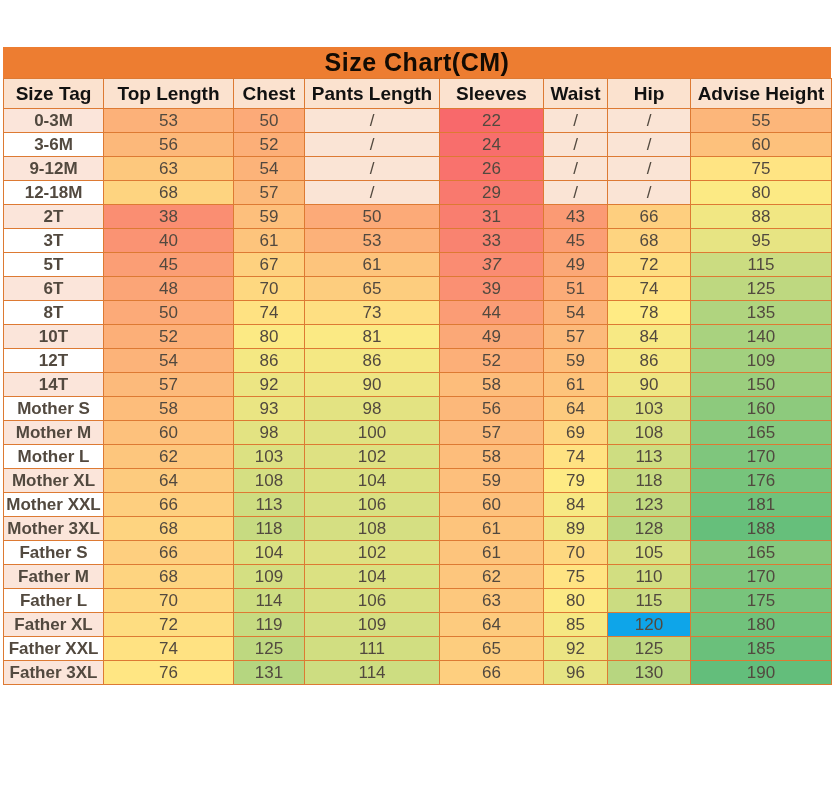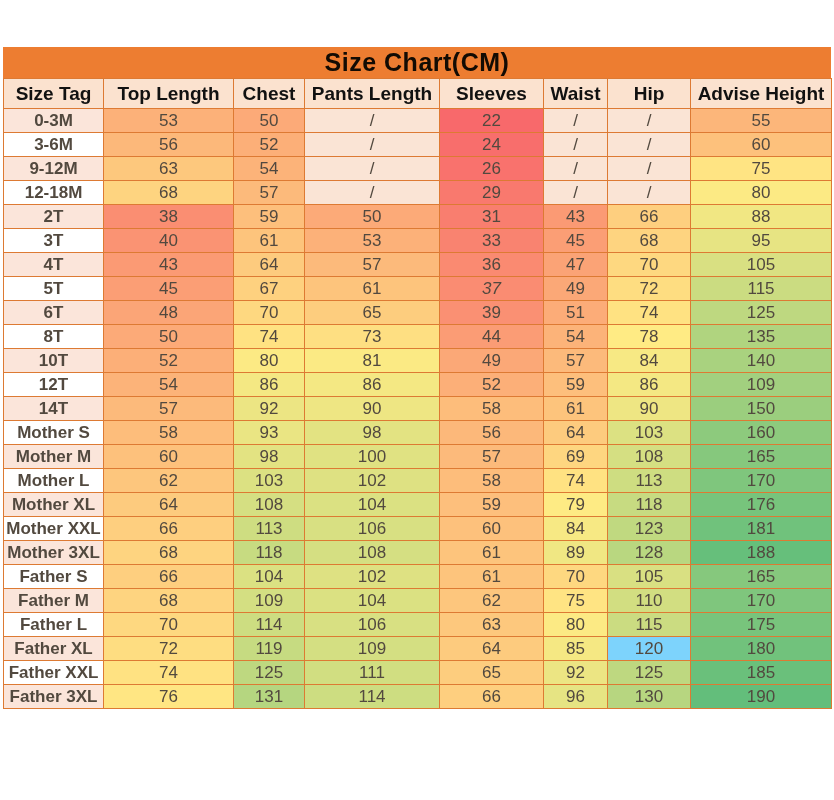--- a/index.html
+++ b/index.html
@@ -143,30 +143,20 @@
             <td class="row-label even">3T</td>
             <td style="background: rgb(250, 147, 115);">40</td>
             <td style="background: rgb(253, 196, 124);">61</td>
             <td style="background: rgb(252, 177, 121);">53</td>
             <td style="background: rgb(249, 131, 112);">33</td>
             <td style="background: rgb(251, 158, 117);">45</td>
             <td style="background: rgb(254, 212, 128);">68</td>
             <td style="background: rgb(231, 228, 131);">95</td>
           </tr>
           <tr>
-            <td class="row-label odd">4T</td>
-            <td style="background: rgb(251, 154, 116);">43</td>
-            <td style="background: rgb(253, 203, 126);">64</td>
-            <td style="background: rgb(252, 186, 123);">57</td>
-            <td style="background: rgb(250, 138, 113);">36</td>
-            <td style="background: rgb(251, 163, 118);">47</td>
-            <td style="background: rgb(254, 216, 128);">70</td>
-            <td style="background: rgb(217, 224, 130);">105</td>
-          </tr>
-          <tr>
             <td class="row-label even">5T</td>
             <td style="background: rgb(251, 158, 117);">45</td>
             <td style="background: rgb(254, 209, 127);">67</td>
             <td style="background: rgb(253, 196, 124);">61</td>
             <td style="background: rgb(250, 140, 114); font-style: italic;">37</td>
             <td style="background: rgb(251, 168, 119);">49</td>
             <td style="background: rgb(254, 221, 129);">72</td>
             <td style="background: rgb(203, 220, 129);">115</td>
           </tr>
           <tr>
@@ -309,21 +299,21 @@
             <td style="background: rgb(203, 220, 129);">115</td>
             <td style="background: rgb(120, 196, 124);">175</td>
           </tr>
           <tr>
             <td class="row-label odd">Father XL</td>
             <td style="background: rgb(254, 221, 129);">72</td>
             <td style="background: rgb(198, 219, 129); margin-left: 20px;">119</td>
             <td style="background: rgb(212, 223, 130);">109</td>
             <td style="background: rgb(253, 203, 126);">64</td>
             <td style="background: rgb(245, 232, 131);">85</td>
-            <td style="background: #7dd3fc; margin-left: 28px;">120</td>
+            <td style="background: #0ea5e9; margin-left: 28px;">120</td>
             <td style="background: rgb(113, 194, 124);">180</td>
           </tr>
           <tr>
             <td class="row-label even">Father XXL</td>
             <td style="background: rgb(255, 226, 130);">74</td>
             <td style="background: rgb(190, 216, 128);">125</td>
             <td style="background: rgb(209, 222, 129);">111</td>
             <td style="background: rgb(253, 205, 126);">65</td>
             <td style="background: rgb(236, 229, 131);">92</td>
             <td style="background: rgb(190, 216, 128);">125</td>

